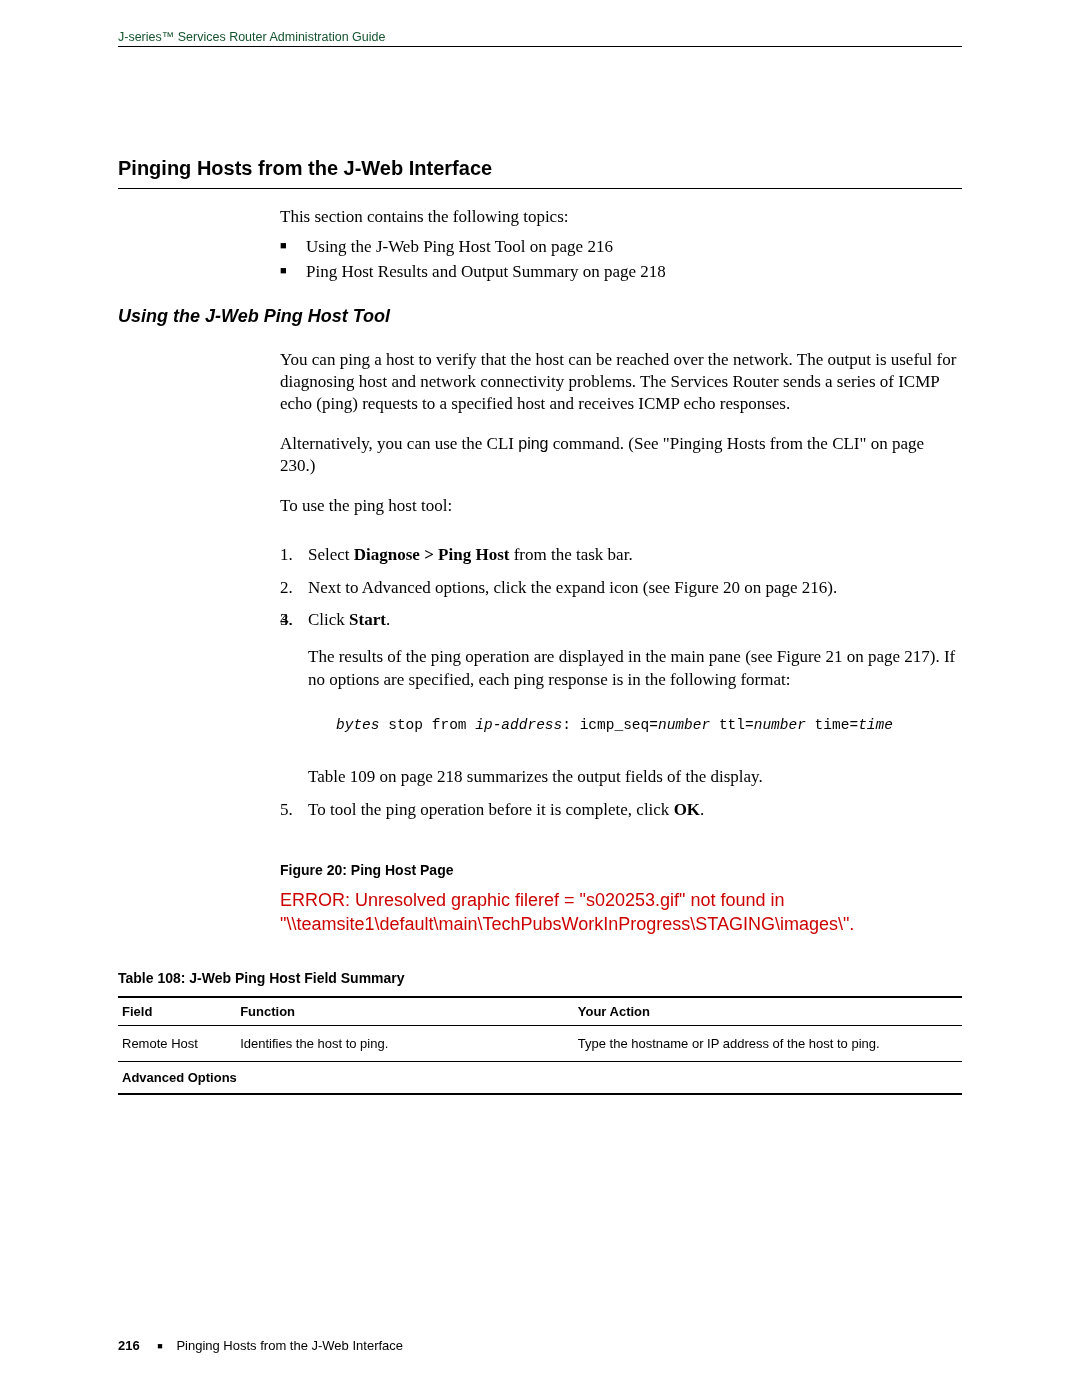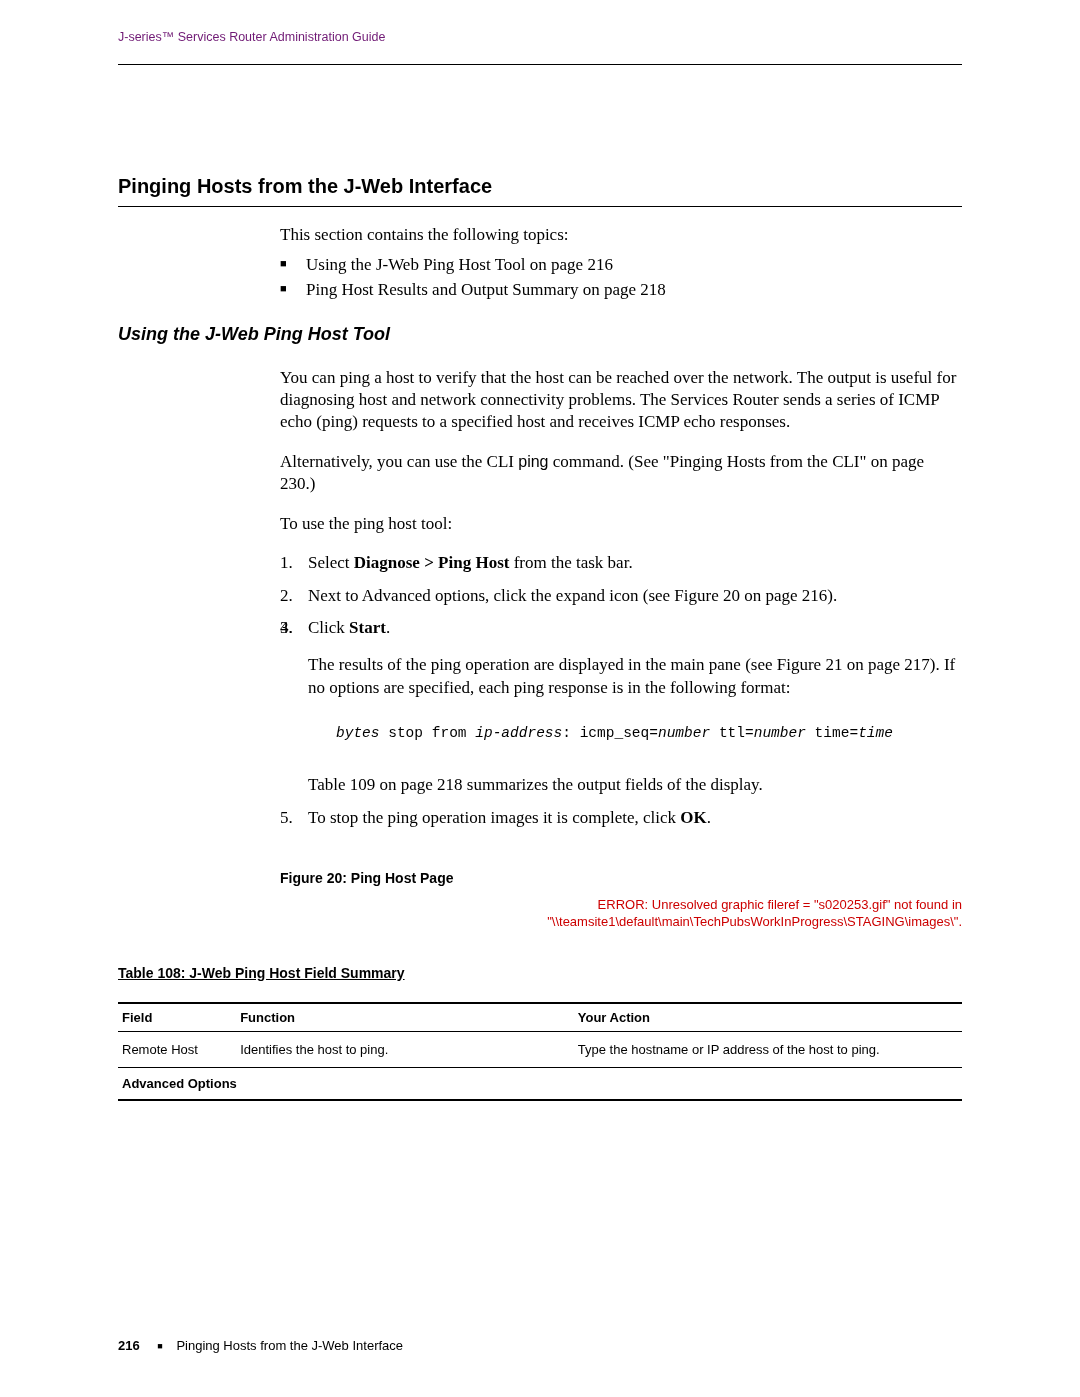--- a/index.html
+++ b/index.html
@@ -12,22 +12,22 @@
   .page {
     width: 1080px;
     height: 1397px;
     position: relative;
     box-sizing: border-box;
     padding: 30px 118px 0 118px;
   }
   .header-line {
     font-family: Verdana, Arial, sans-serif;
     font-size: 12.5px;
-    color: #701a75;
-    margin-bottom: 20px;
+    color: #14532d;
+    margin-bottom: 2px;
   }
   .header-rule {
     border: none;
     border-top: 1px solid #000;
     margin: 0 0 110px 0;
   }
   .h1 {
     font-family: Arial, Helvetica, sans-serif;
     font-weight: 800;
     font-size: 20px;
@@ -112,31 +112,29 @@
   .codeblock .i { font-style: italic; }
   .fig-caption {
     font-family: Arial, Helvetica, sans-serif;
     font-weight: 700;
     font-size: 14px;
     margin: 40px 0 10px 0;
   }
   .error-text {
     color: #cc0000;
     font-family: Verdana, Arial, sans-serif;
-    font-size: 13px;
-    text-align: right;
+    font-size: 18px;
     line-height: 1.35;
     margin: 6px 0 34px 0;
   }
   .table-caption {
     font-family: Arial, Helvetica, sans-serif;
     font-weight: 700;
     font-size: 14px;
-    margin: 10px 0 21px 0;
-    text-decoration: underline;
+    margin: 10px 0 10px 0;
   }
   table.field-table {
     width: 100%;
     border-collapse: collapse;
     font-family: Verdana, Arial, sans-serif;
     font-size: 13px;
   }
   table.field-table thead th {
     text-align: left;
     font-weight: 700;
@@ -196,39 +194,39 @@
 
   <div class="h2">Using the J-Web Ping Host Tool</div>
 
   <div class="content">
     <p class="para">You can ping a host to verify that the host can be reached over the network. The output is useful for diagnosing host and network connectivity problems. The Services Router sends a series of ICMP echo (ping) requests to a specified host and receives ICMP echo responses.</p>
 
     <p class="para">
       <span>Alternatively, you can use the CLI </span><span class="sans-inline">ping</span><span> command. (See "Pinging Hosts from the CLI" on page 230.)</span>
     </p>
 
-    <p class="para" style="margin-bottom:16px">To use the ping host tool:</p>
+    <p class="para" style="margin-bottom:26px">To use the ping host tool:</p>
 
     <ol class="steps">
       <li>
         <span>Select </span><b>Diagnose &gt; Ping Host</b><span> from the task bar.</span>
       </li>
       <li>Next to Advanced options, click the expand icon (see Figure 20 on page 216).</li>
       <li>
       </li>
       <li>
         <span>Click </span><b>Start</b><span>.</span>
         <div class="step-sub">The results of the ping operation are displayed in the main pane (see Figure 21 on page 217). If no options are specified, each ping response is in the following format:</div>
         <div class="codeblock">
           <span class="i">bytes</span><span> stop from </span><span class="i">ip-address</span><span>: icmp_seq=</span><span class="i">number</span><span> ttl=</span><span class="i">number</span><span> time=</span><span class="i">time</span>
         </div>
         <div class="step-sub" style="margin-top:0">Table 109 on page 218 summarizes the output fields of the display.</div>
       </li>
       <li>
-        <span>To stop the ping operation images it is complete, click </span><b>OK</b><span>.</span>
+        <span>To tool the ping operation before it is complete, click </span><b>OK</b><span>.</span>
       </li>
     </ol>
 
     <div class="fig-caption">Figure 20: Ping Host Page</div>
     <div class="error-text">
       <span>ERROR: Unresolved graphic fileref = "s020253.gif" not found in</span><br>
       <span>"\\teamsite1\default\main\TechPubsWorkInProgress\STAGING\images\".</span>
     </div>
   </div>
 

